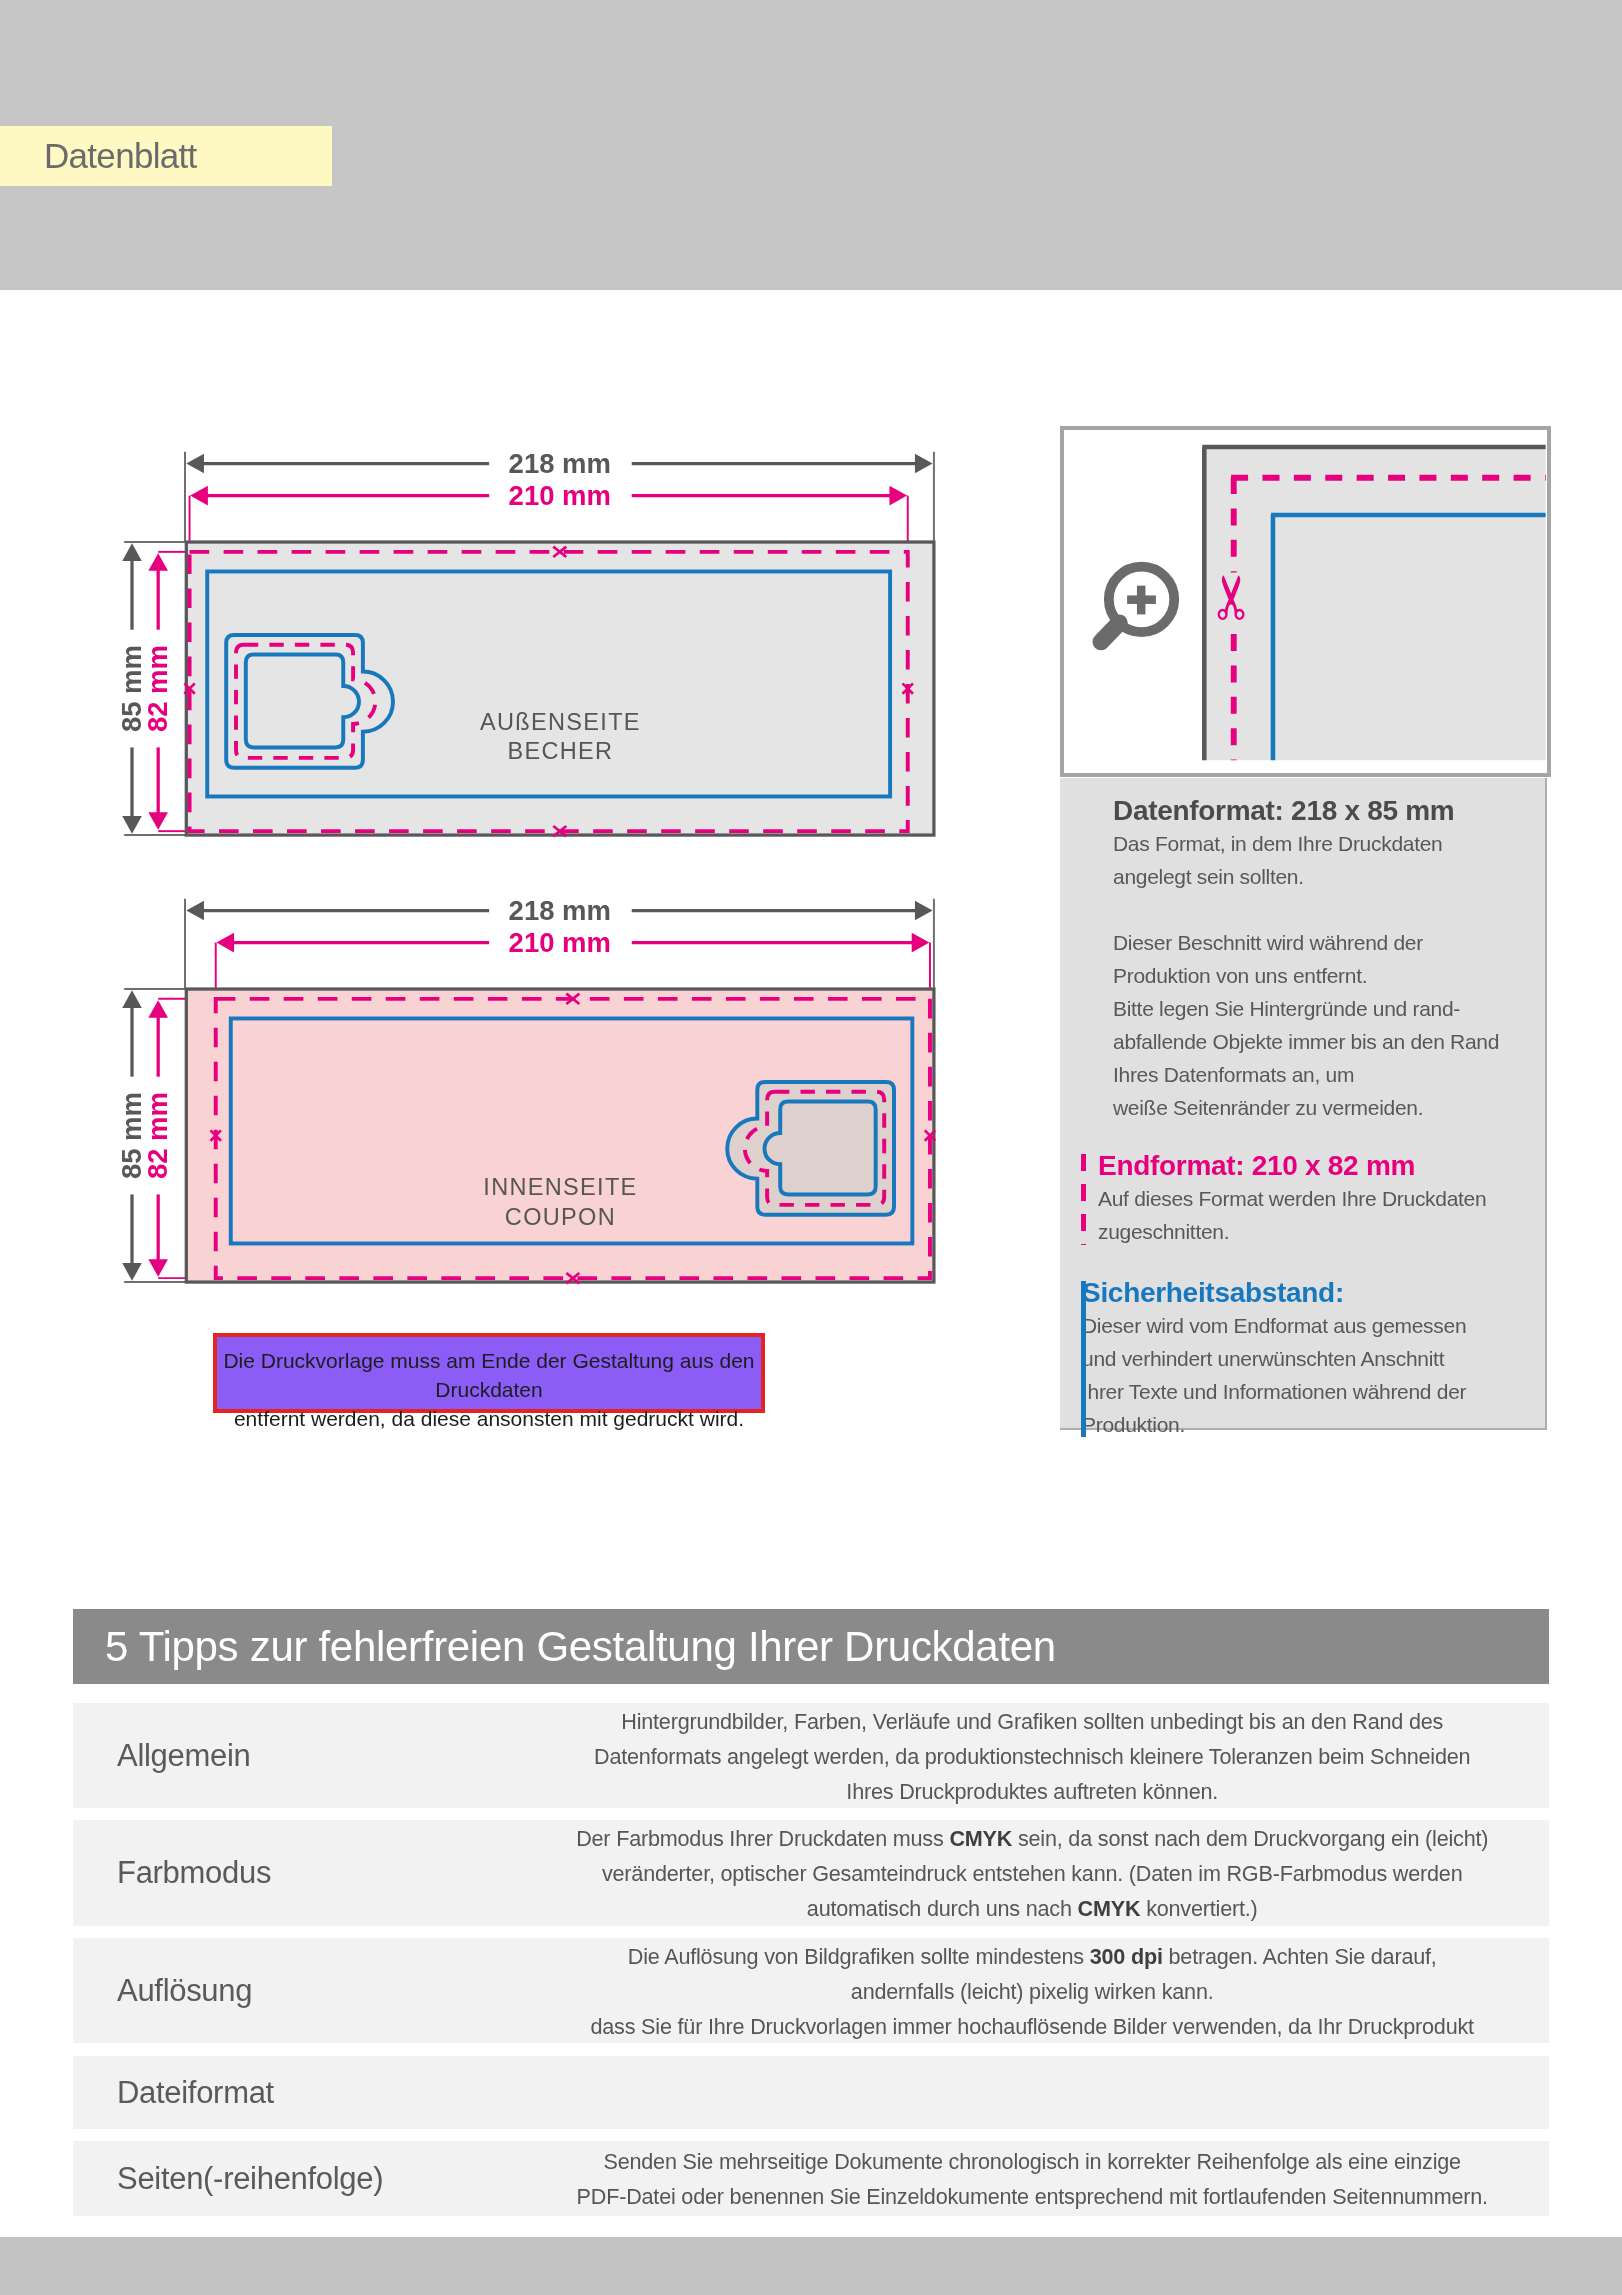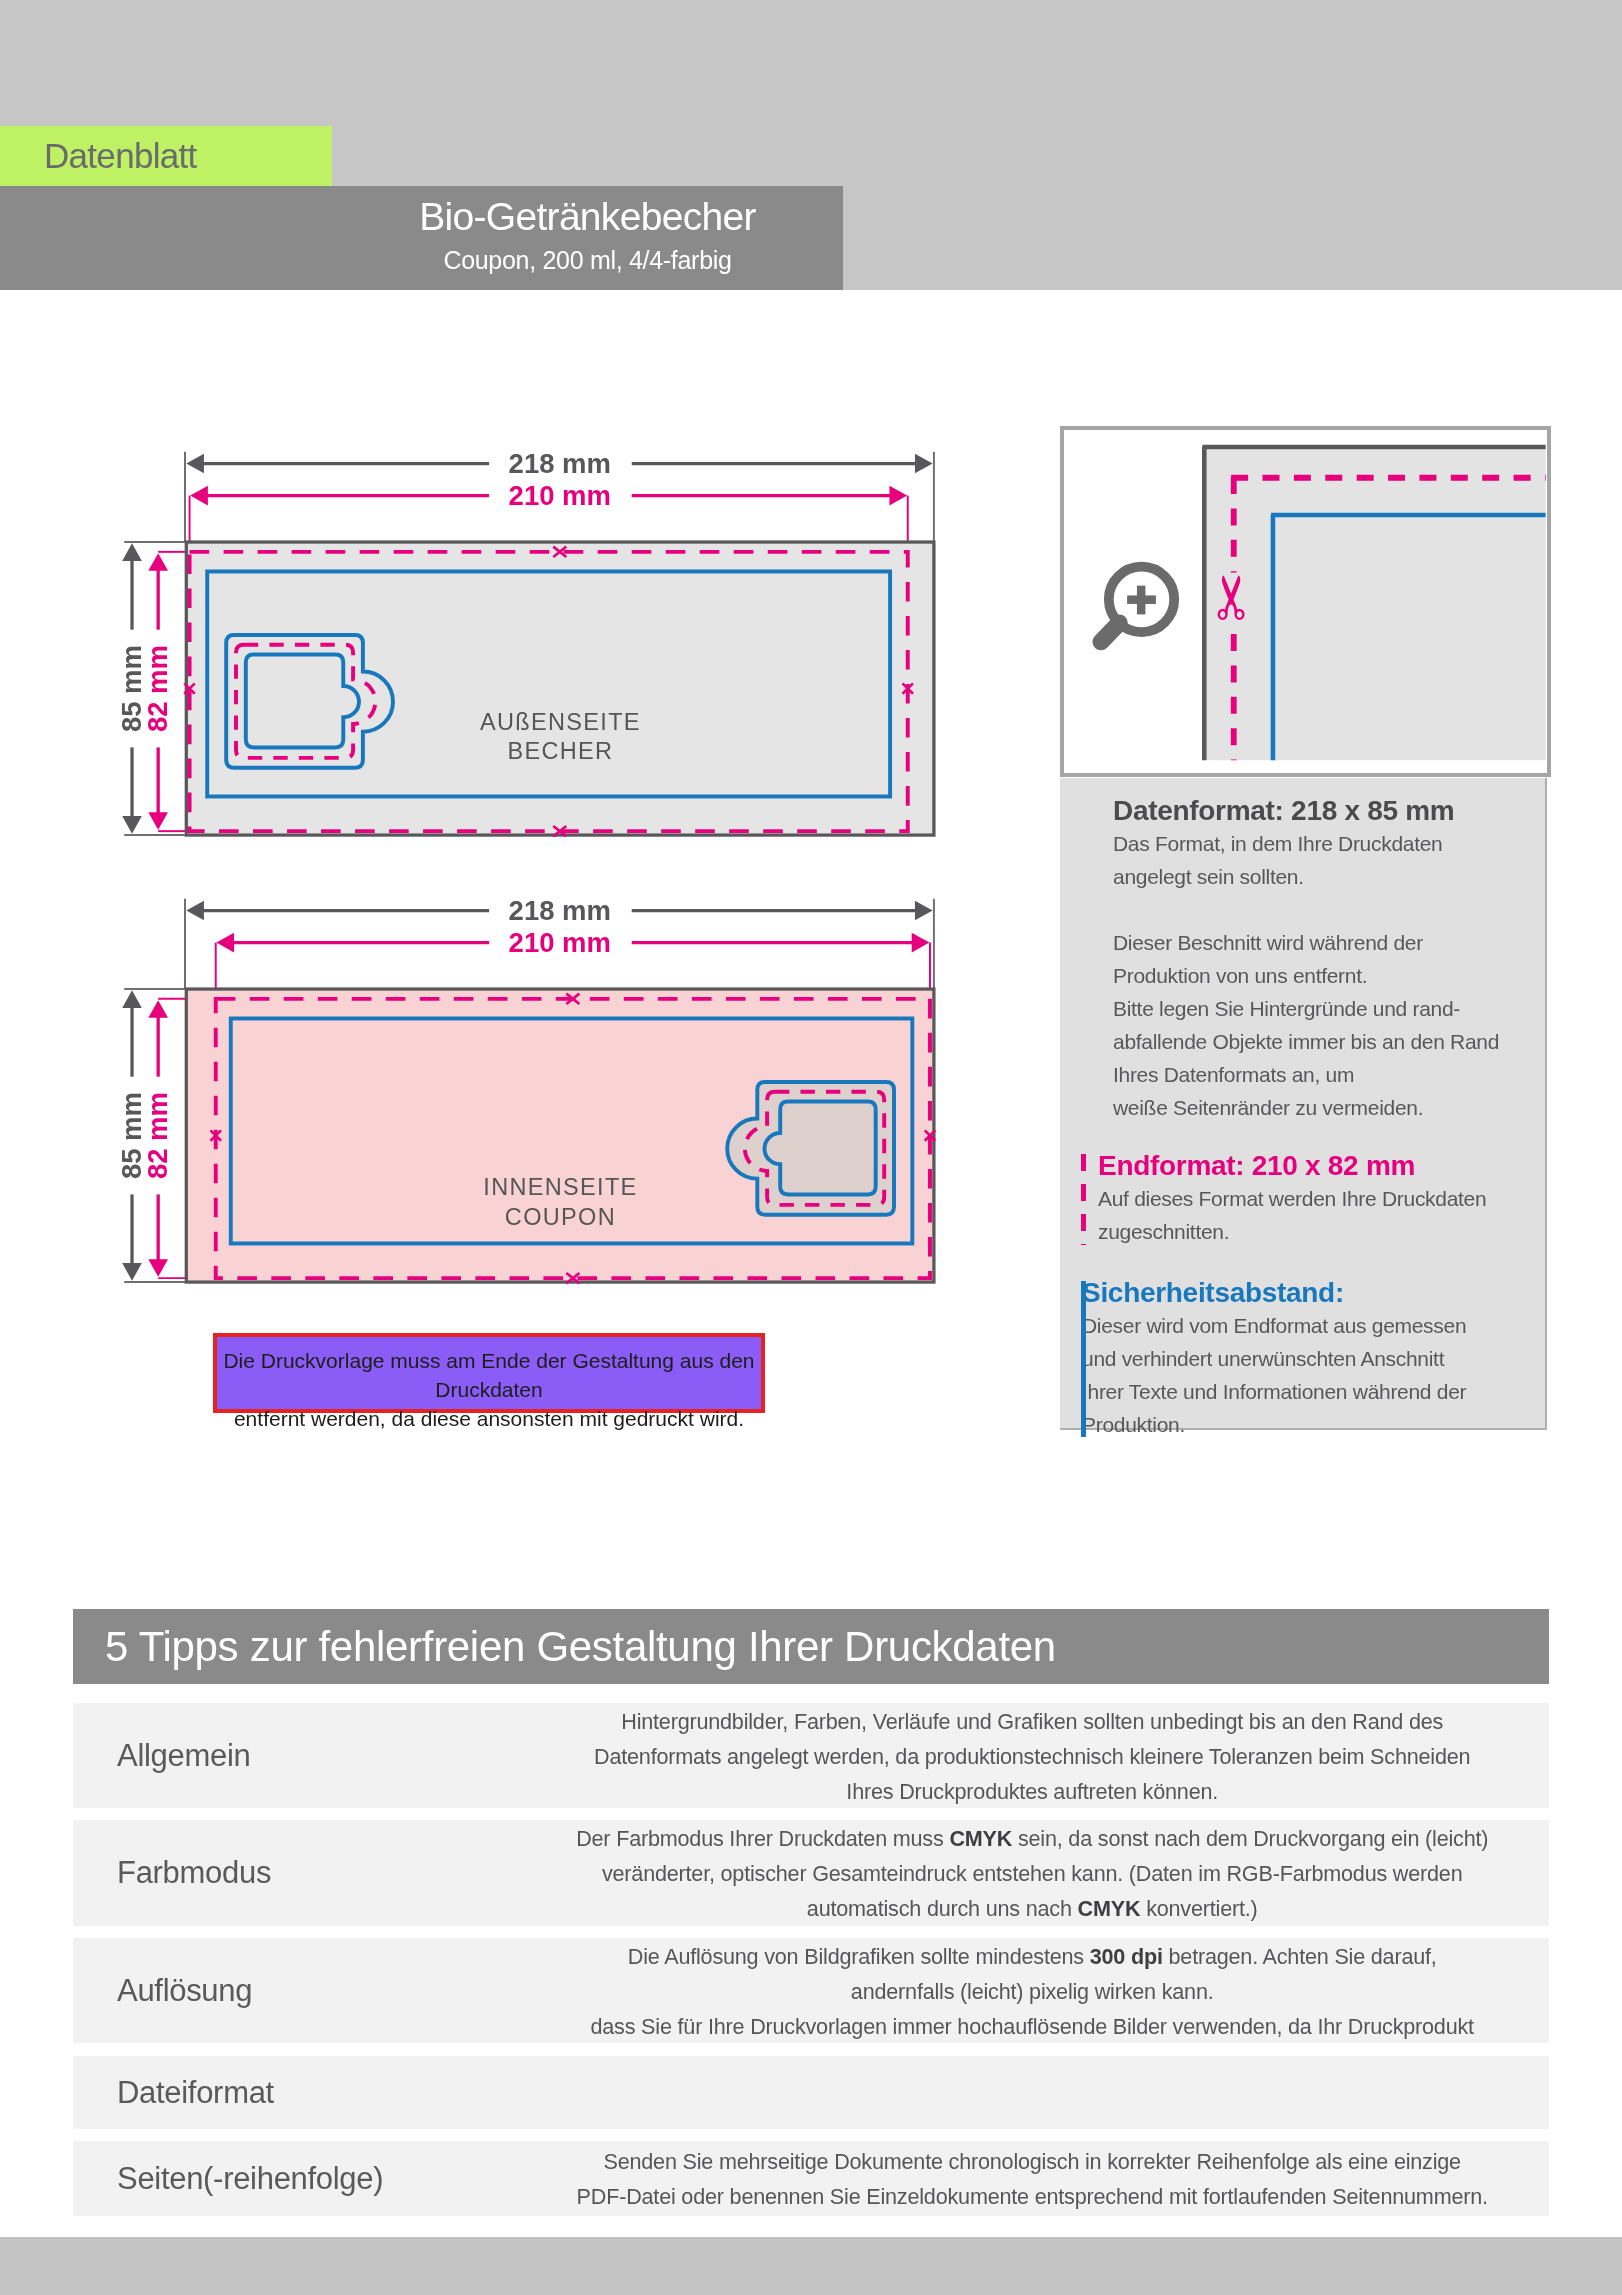--- a/index.html
+++ b/index.html
@@ -2,21 +2,21 @@
 <html style="font-size:10.5px"><head>
 <meta charset="utf-8">
 <style>
   html,body{margin:0;padding:0;background:#ffffff;}
   #page{position:relative;width:1623px;height:2295px;background:#ffffff;overflow:hidden;
         font-family:"Liberation Sans",sans-serif;}
   .abs{position:absolute;}
 
   
   #top-band{left:0;top:0;width:1623px;height:290px;background:#c6c6c6;}
-  #datenblatt-box{left:0;top:126px;width:332px;height:60px;background:#bef264;}
+  #datenblatt-box{left:0;top:126px;width:332px;height:60px;background:#fef9c3;}
   #datenblatt-box .t{position:absolute;left:44px;top:0;line-height:60px;font-size:35px;color:#6b6b6d;letter-spacing:-0.7px;}
   #title-banner{left:0;top:186px;width:843px;height:104px;background:#8a8a8a;}
   #title-banner .wrap{position:absolute;left:332px;right:0;top:0;height:100%;text-align:center;color:#ffffff;}
   #title-banner .main{margin-top:9.2px;font-size:39px;letter-spacing:-0.7px;}
   #title-banner .sub{margin-top:6.5px;font-size:25px;letter-spacing:-0.3px;}
 
   
   .dimtext{font-family:"Liberation Sans",sans-serif;font-size:42px;font-weight:bold;}
   .areatext{font-family:"Liberation Sans",sans-serif;font-size:36px;letter-spacing:2px;fill:#565655;}
 
@@ -53,26 +53,20 @@
   #footer-band{left:0;top:2237px;width:1623px;height:59px;background:#c3c3c3;}
 </style>
 </head>
 <body>
 
 <div id="page">
 
   <div class="abs" id="top-band"></div>
   <div class="abs" id="datenblatt-box">
     <div class="t">Datenblatt</div>
-  </div>
-  <div class="abs" id="title-banner">
-    <div class="wrap">
-      <div class="main">Bio-Getränkebecher</div>
-      <div class="sub">Coupon, 200 ml, 4/4-farbig</div>
-    </div>
   </div>
 
   <svg class="abs" style="left:98px;top:419px" width="883" height="458" viewBox="150 640 1350 700">
     <g stroke="#6e6e70" stroke-width="3">
       <line x1="283" y1="690" x2="283" y2="828"></line>
         <line x1="1428" y1="690" x2="1428" y2="828"></line>
       <line x1="190" y1="828" x2="285" y2="828"></line>
         <line x1="190" y1="1276" x2="285" y2="1276"></line>
     </g>
     <g stroke="#58585a" stroke-width="5" fill="#58585a">

